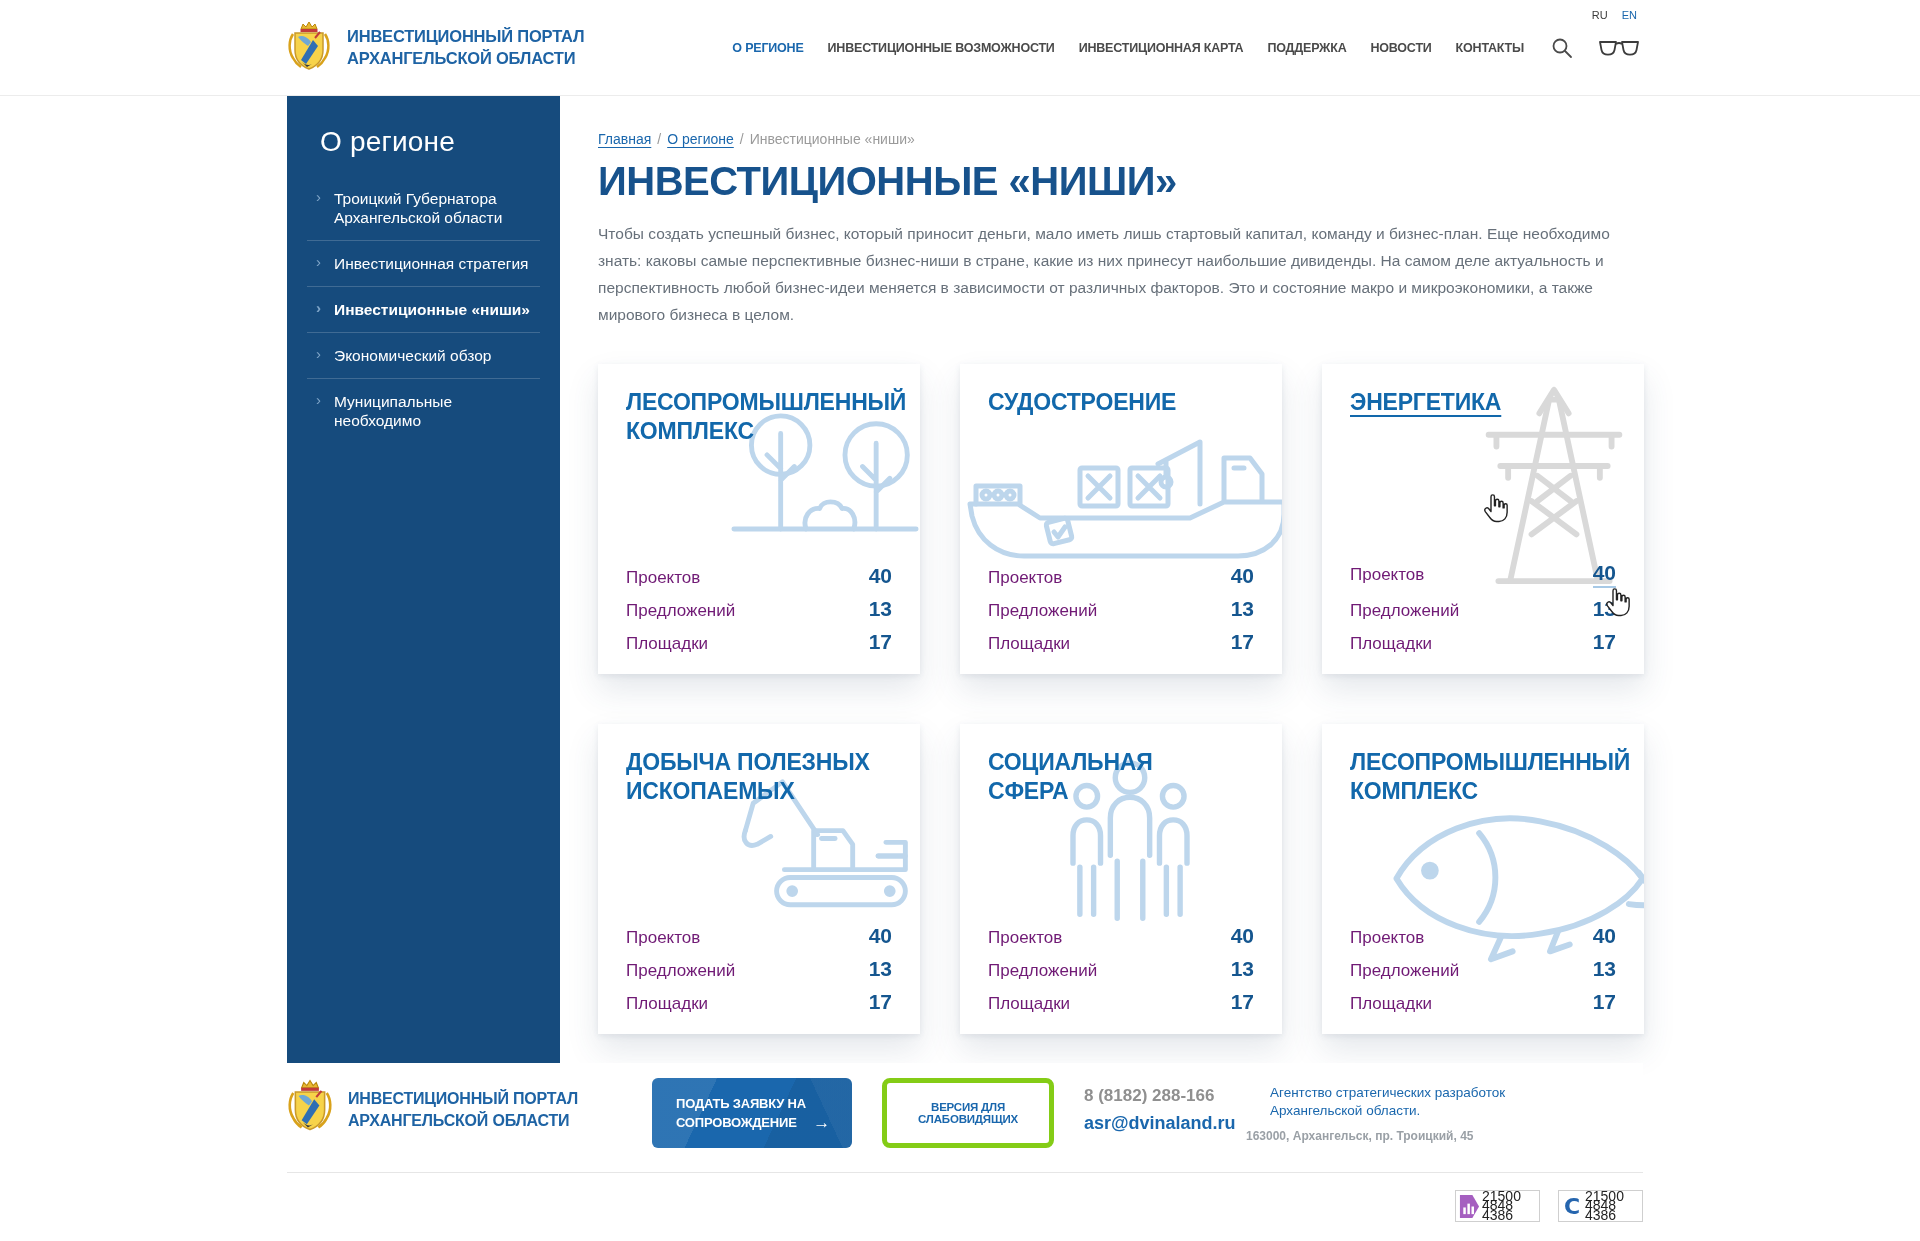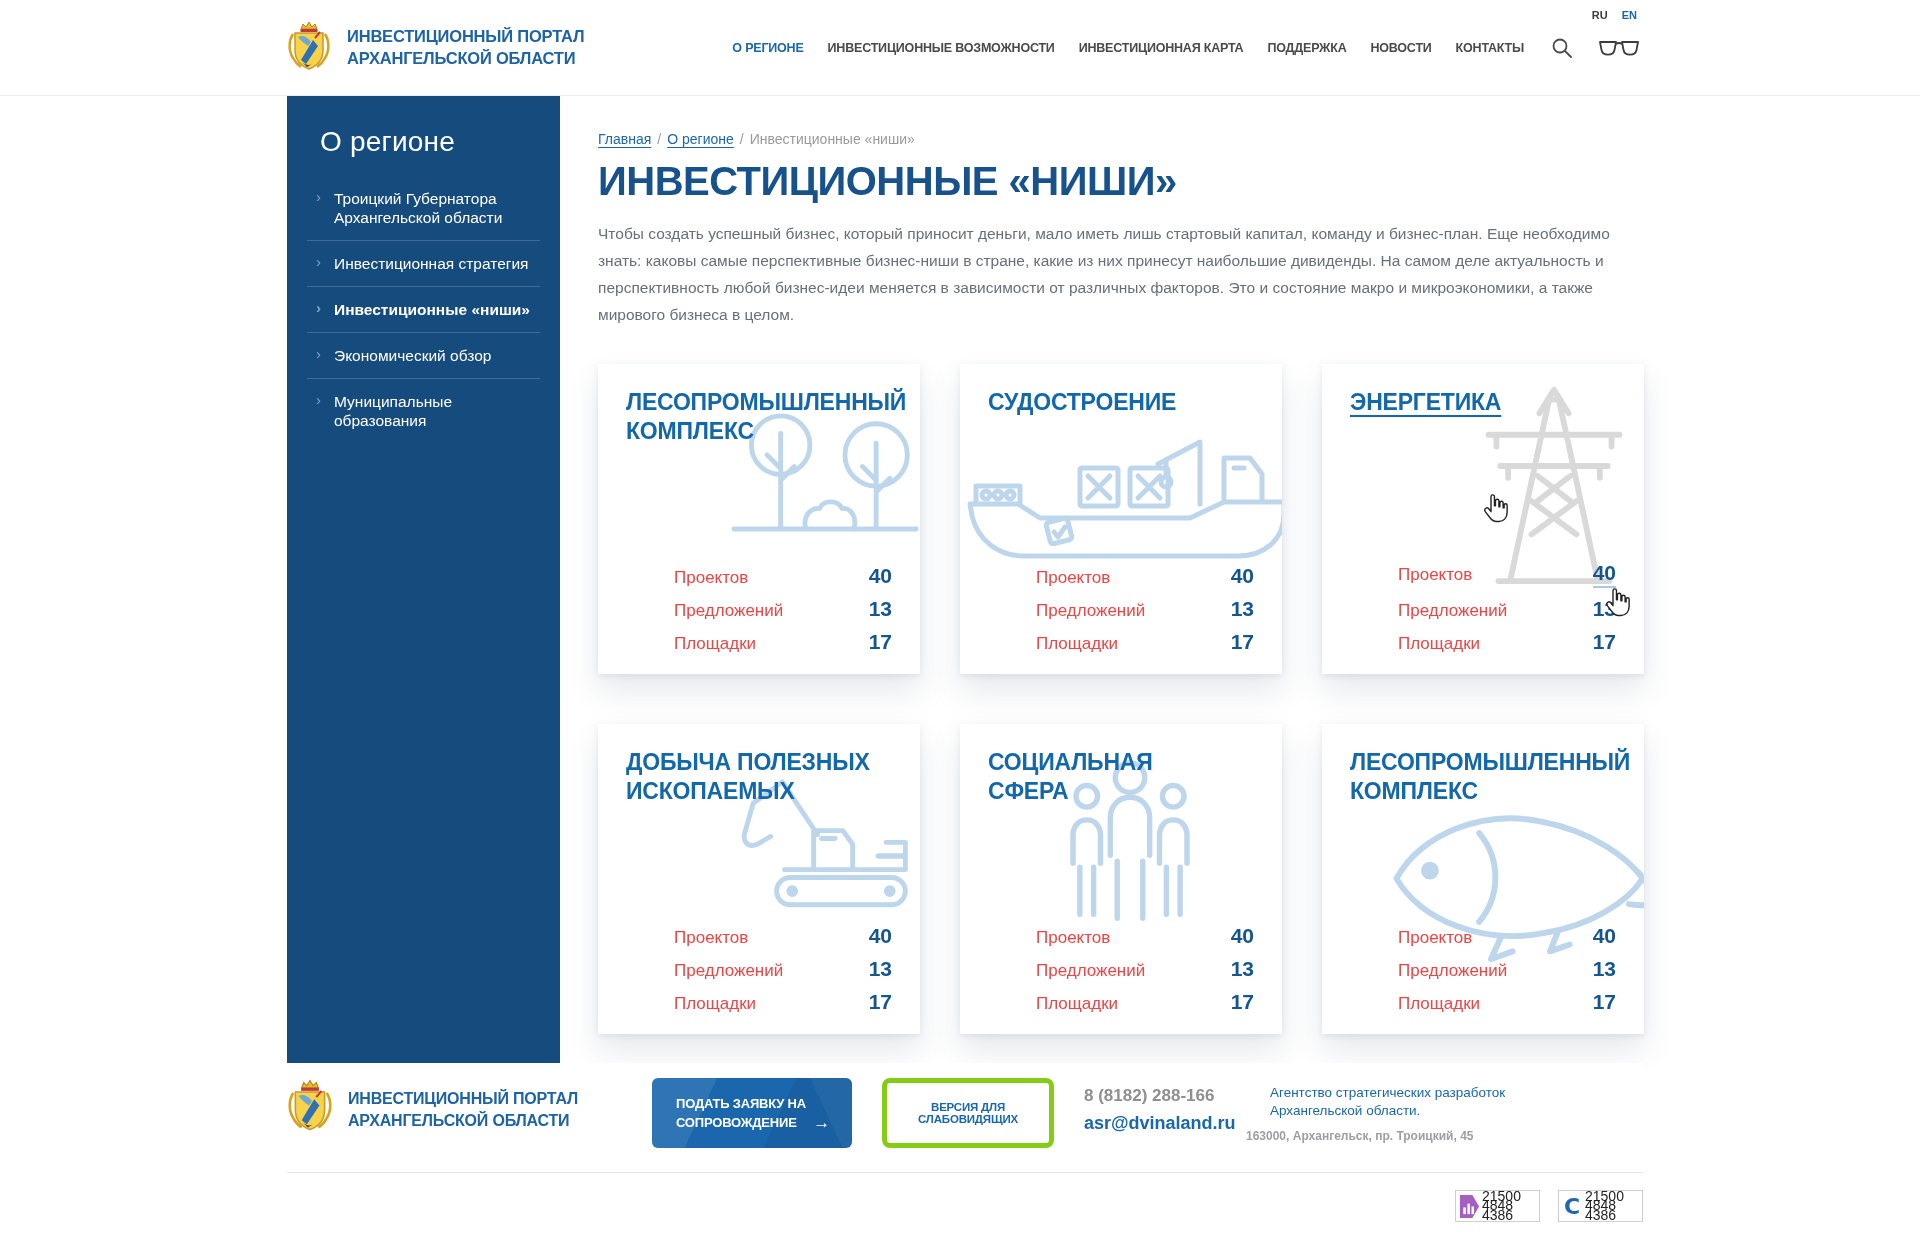--- a/index.html
+++ b/index.html
@@ -10,21 +10,21 @@
   
   .header { position:absolute; top:0; left:0; width:1920px; height:96px; background:#fff; border-bottom:1px solid #ececec; z-index:5; }
   .header-inner { position:relative; width:1356px; margin-left:287px; height:100%; display:flex; align-items:center; }
   .brand { display:flex; align-items:center; gap:16px; }
   .brand-title { font-size:16.5px; font-weight:700; color:#1e63a4; line-height:1.3; letter-spacing:-0.2px; }
   .nav { display:flex; gap:24px; margin-left:148px; align-items:center; }
   .nav-item { font-size:12.5px; font-weight:700; color:#4a4a4a; letter-spacing:-0.2px; white-space:nowrap; cursor:pointer; }
   .nav-item.active { color:#1a67ad; }
   .header-icons { display:flex; align-items:center; gap:26px; margin-left:auto; margin-right:4px; }
   .icon-btn { cursor:pointer; display:flex; align-items:center; }
-  .lang { position:absolute; top:9px; right:6px; display:flex; gap:14px; font-size:11px; font-weight:700; }
+  .lang { position:absolute; top:9px; right:6px; display:flex; gap:14px; font-size:11px; font-weight:400; }
   .lang-ru { color:#3c3c3c; }
   .lang-en { color:#1a67ad; cursor:pointer; }
 
   
   .sidebar { position:absolute; left:287px; top:96px; width:273px; height:967px; background:#164b7d; padding-top:30px; z-index:4; }
   .sidebar-title { margin-left:33px; font-size:28px; font-weight:400; color:#ffffff; letter-spacing:0.2px; }
   .sidebar-menu { margin-top:18px; }
   .sidebar-item { position:relative; margin:0 20px; padding:13px 4px 13px 27px; border-bottom:1px solid rgba(255,255,255,0.18); color:#fff; font-size:15.5px; line-height:19px; cursor:pointer; }
   .sidebar-item:last-child { border-bottom:none; }
   .sidebar-item .chev { position:absolute; left:9px; top:11px; color:#7fa5c8; font-size:15px; }
@@ -39,21 +39,21 @@
   .intro { margin-top:16px; font-size:15.5px; line-height:27px; color:#67707a; }
 
   .cards { margin-top:36px; display:grid; grid-template-columns:repeat(3,322px); column-gap:40px; row-gap:50px; }
   .card { position:relative; width:322px; height:310px; background:#fff; overflow:hidden;
           box-shadow:0 2px 6px rgba(55,80,110,0.10), 0 16px 30px rgba(55,80,110,0.13); cursor:pointer; }
   .card-title { position:absolute; left:28px; top:24px; width:245px; font-size:23px; line-height:29px; font-weight:700; color:#1268ab; letter-spacing:-0.2px; z-index:2; }
   .card-title.hovered { text-decoration:underline; text-underline-offset:5px; text-decoration-thickness:2px; }
   .card-icon { position:absolute; z-index:1; }
   .card-stats { position:absolute; left:28px; right:28px; bottom:20px; z-index:2; }
   .stat-row { display:flex; justify-content:space-between; align-items:baseline; margin-top:9px; }
-  .stat-label { font-size:17px; color:#ef4444;margin-left:48px; }
+  .stat-label { font-size:17px; color:#701a75; }
   .stat-value { font-size:21px; font-weight:700; color:#15568f; }
   .stat-value.hovered { border-bottom:2px solid #a7c9e6; padding-bottom:1px; }
   .cursor-svg { position:absolute; z-index:6; }
 
   
   .footer { position:absolute; left:287px; top:1063px; width:1356px; z-index:3; background:#fff; }
   .f-row { display:flex; margin-top:15px; align-items:flex-start; }
   .f-brand { width:365px; display:flex; gap:15px; align-items:flex-start; }
   .f-title { font-size:16px; font-weight:700; color:#1e63a4; line-height:1.35; margin-top:10px; letter-spacing:-0.2px; }
   .btn-blue { position:relative; width:200px; height:70px; background:#1a67ad; border-radius:6px; color:#fff; font-weight:700; font-size:13px; line-height:19px; padding:16px 0 4px 24px; cursor:pointer; overflow:hidden; letter-spacing:-0.2px; flex-shrink:0; }
@@ -144,21 +144,21 @@
     <div class="sidebar-item active">
       <span class="chev">›</span>
       <span>Инвестиционные «ниши»</span>
     </div>
     <div class="sidebar-item">
       <span class="chev">›</span>
       <span>Экономический обзор</span>
     </div>
     <div class="sidebar-item">
       <span class="chev">›</span>
-      <span>Муниципальные образования</span>
+      <span>Муниципальные необходимо</span>
     </div>
   </div>
 </div>
 
 <div class="main">
   <div class="breadcrumb">
     <a>Главная</a><span class="sep">/</span><a>О регионе</a><span class="sep">/</span><span>Инвестиционные «ниши»</span>
   </div>
   <h1 class="page-title">ИНВЕСТИЦИОННЫЕ «НИШИ»</h1>
   <p class="intro">Чтобы создать успешный бизнес, который приносит деньги, мало иметь лишь стартовый капитал, команду и бизнес-план. Еще необходимо знать: каковы самые перспективные бизнес-ниши в стране, какие из них принесут наибольшие дивиденды. На самом деле актуальность и перспективность любой бизнес-идеи меняется в зависимости от различных факторов. Это и состояние макро и микроэкономики, а также мирового бизнеса в целом.</p>

